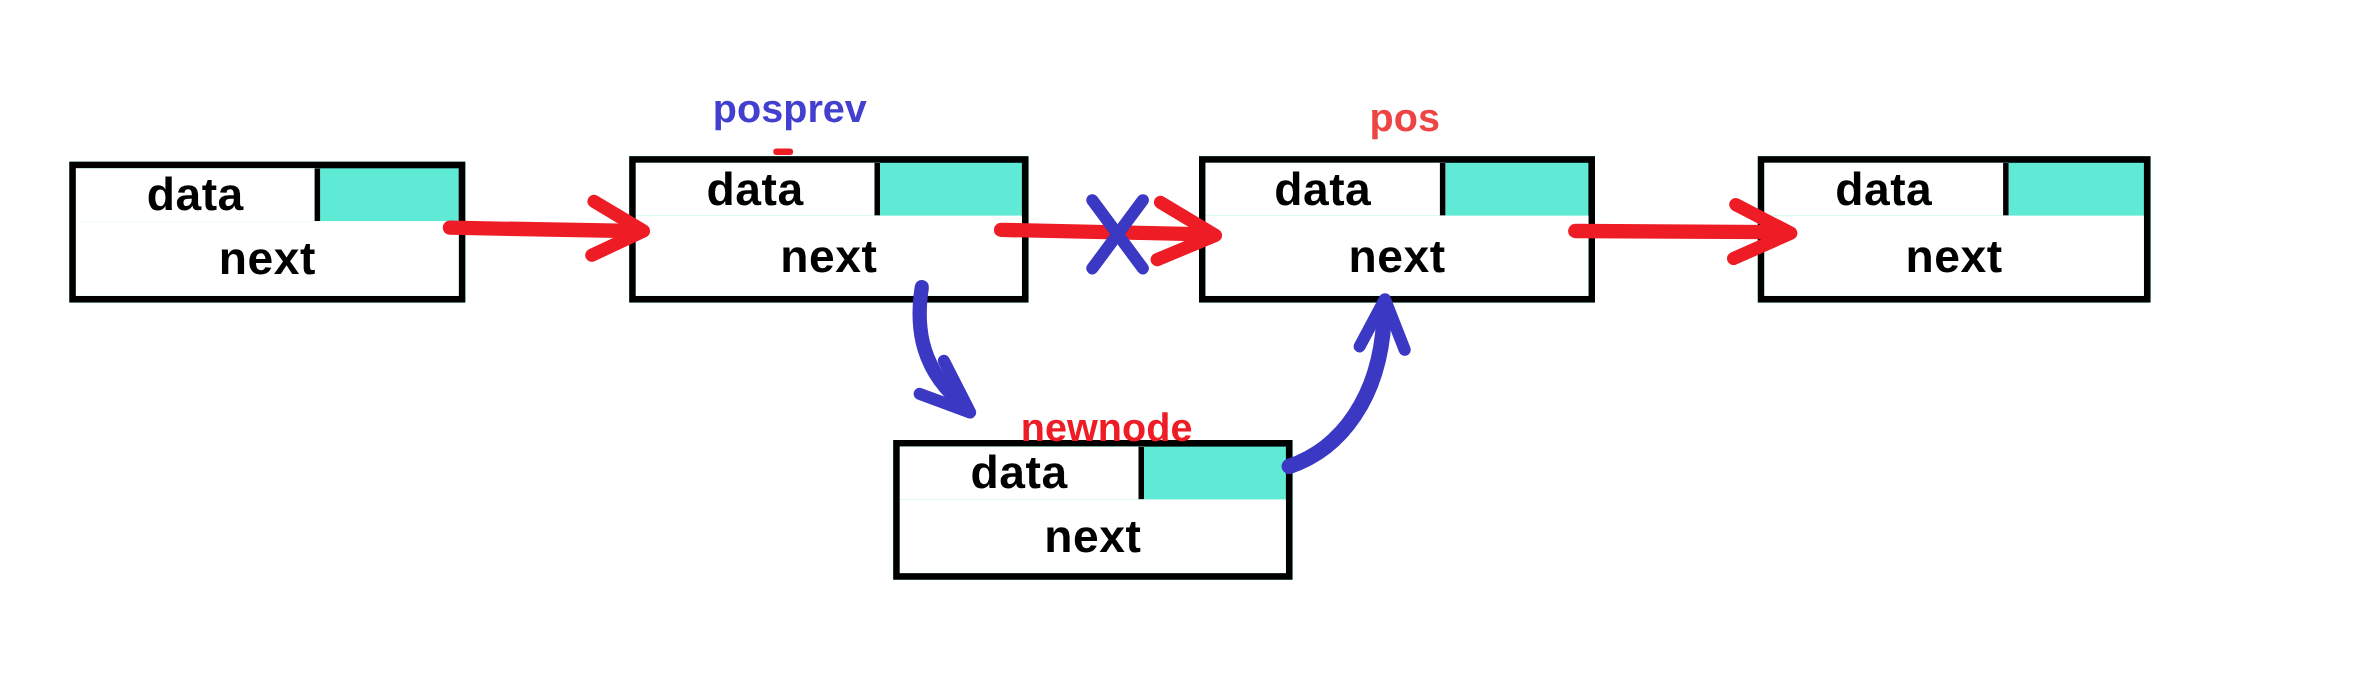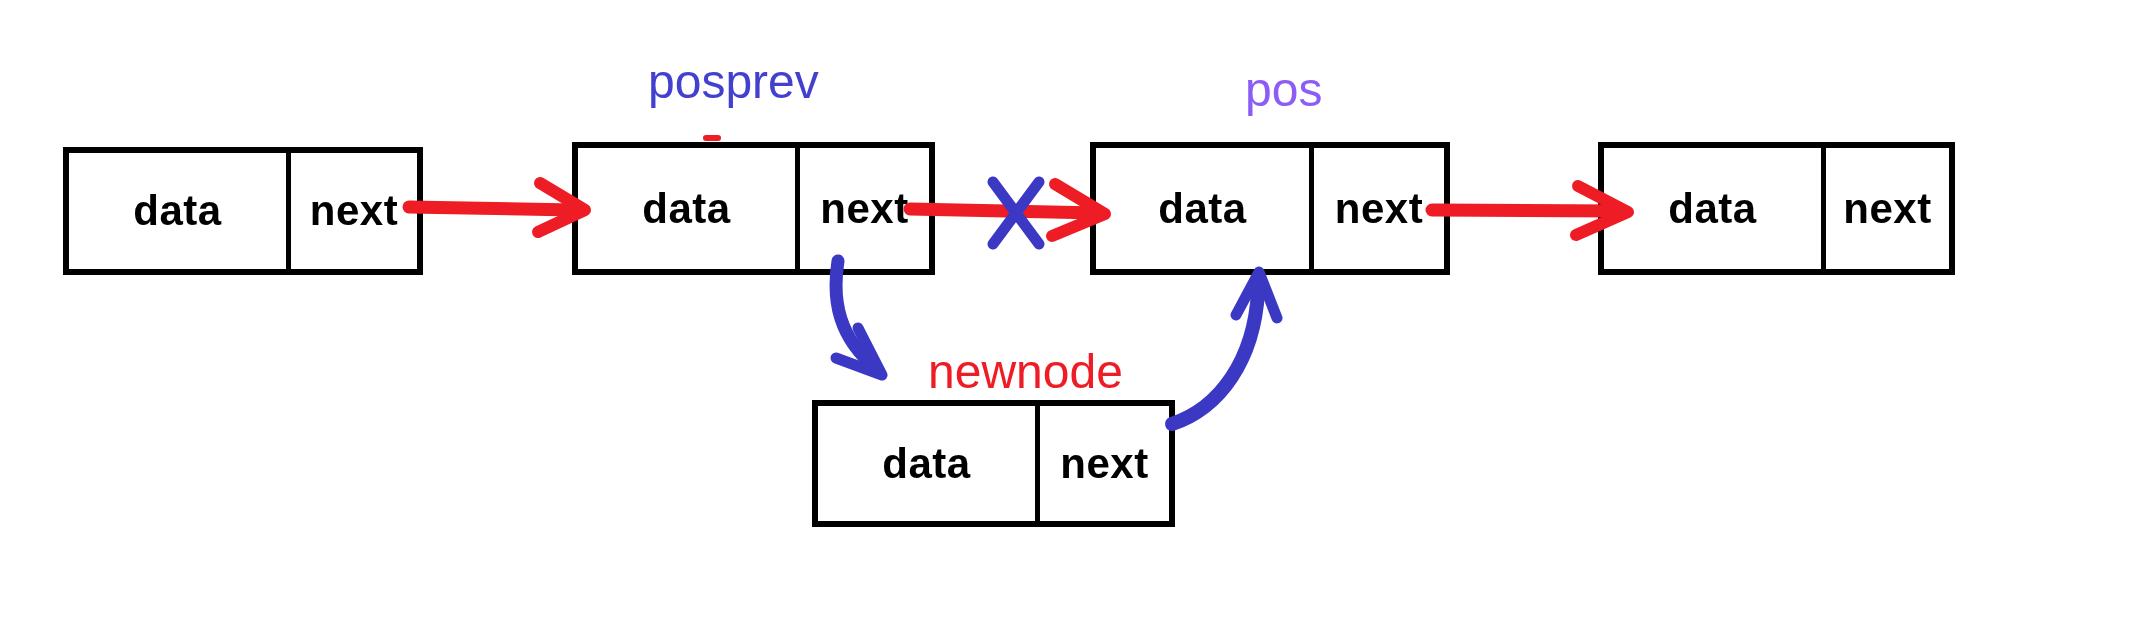--- a/index.html
+++ b/index.html
@@ -14,42 +14,43 @@
     background: #ffffff;
     overflow: hidden;
     font-family: "Liberation Sans", sans-serif;
   }
   .node {
     position: absolute;
     box-sizing: border-box;
     border: 6px solid #000000;
     background: #5eead4;
     display: flex;
-    flex-direction: row;
+    flex-direction: column;
   }
   .cell {
     box-sizing: border-box;
     display: flex;
     align-items: center;
     justify-content: center;
     font-weight: bold;
     font-size: 42px;
     color: #000000;
     letter-spacing: 0.5px;
     background: #ffffff;
   }
   .cell.data-cell {
     border-right: 5px solid #000000;
   }
   .ptr-label {
     position: absolute;
-    font-weight: normal;
-    font-size: 48px;
+    font-weight: bold;
+    font-size: 36px;
     white-space: nowrap;
     line-height: 1;
+    margin-top: 23px;
   }
   .svg-layer {
     position: absolute;
     left: 0;
     top: 0;
     width: 2148px;
     height: 624px;
     pointer-events: none;
   }
 </style>
@@ -77,21 +78,21 @@
     <div class="cell data-cell" style="width:222px;">data</div>
     <div class="cell" style="flex:1;">next</div>
   </div>
 
   <div class="node" id="n5" style="left:812px; top:400px; width:363px; height:127px;">
     <div class="cell data-cell" style="width:222px;">data</div>
     <div class="cell" style="flex:1;">next</div>
   </div>
 
   <div class="ptr-label" style="left:648px; top:58px; color:#4340cf;">posprev</div>
-  <div class="ptr-label" style="left:1245px; top:66px; color:#8b5cf6;">pos</div>
+  <div class="ptr-label" style="left:1245px; top:66px; color:#ef4444;">pos</div>
   <div class="ptr-label" style="left:928px; top:348px; color:#ee1c25;">newnode</div>
 
   <svg class="svg-layer" viewBox="0 0 2148 624" xmlns="http://www.w3.org/2000/svg">
 
     <g>
       <path d="M409,207 L575,210" stroke="#ee1c25" stroke-width="13" stroke-linecap="round" fill="none"></path>
       <path d="M540,183 L585,210 L538,232" stroke="#ee1c25" stroke-width="12" stroke-linecap="round" stroke-linejoin="round" fill="none"></path>
     </g>
 
     <g>

